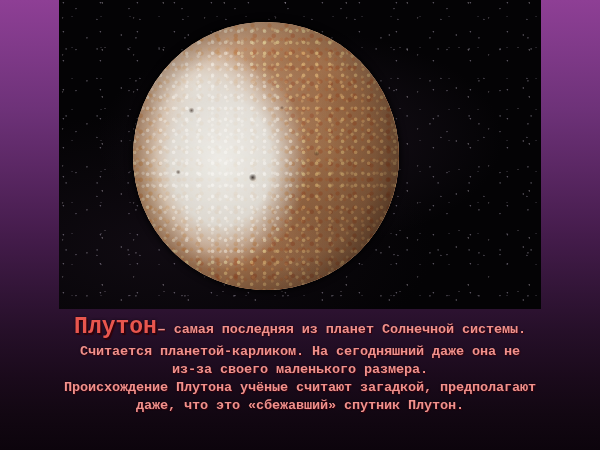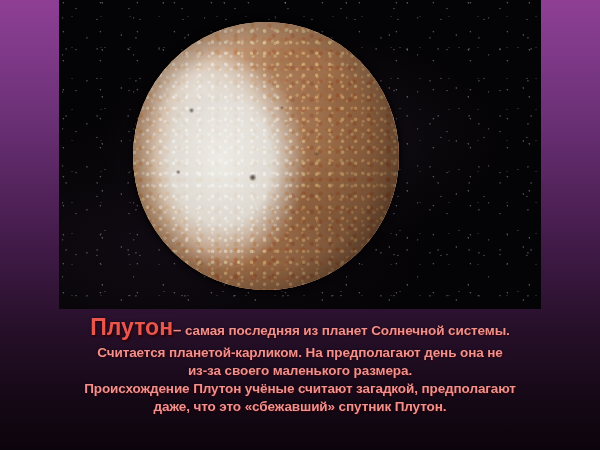--- a/index.html
+++ b/index.html
@@ -5,21 +5,21 @@
   html, body {
     margin: 0;
     padding: 0;
     background: #000;
   }
   #slide {
     position: relative;
     width: 600px;
     height: 450px;
     overflow: hidden;
-    font-family: Liberation Sans, sans-serif;
+    font-family: Liberation Mono, monospace;
     
     background: linear-gradient(to bottom,
         #8e3f95 0%,
         #813a8a 10%,
         #6e3279 24%,
         #5a2763 38%,
         #451c4c 52%,
         #331538 64%,
         #250f28 74%,
         #1a0a1b 84%,
@@ -176,19 +176,19 @@
       <div class="shade"></div>
     </div>
   </div>
 
   <div id="caption">
 
     <div class="line line-1">
       <span class="bigword">Плутон</span><span class="dash">–</span> <span>самая последняя из планет Солнечной системы.</span>
     </div>
 
-    <div class="line">Считается планетой-карликом. На предполагают день она не</div>
+    <div class="line">Считается планетой-карликом. На сегодняшний даже она не</div>
     <div class="line">из-за своего маленького размера.</div>
-    <div class="line">Происхождение Плутон учёные считают загадкой, предполагают</div>
+    <div class="line">Происхождение Плутона учёные считают загадкой, предполагают</div>
     <div class="line">даже, что это «сбежавший» спутник Плутон.</div>
 
   </div>
 </div>
 
 </body></html>

